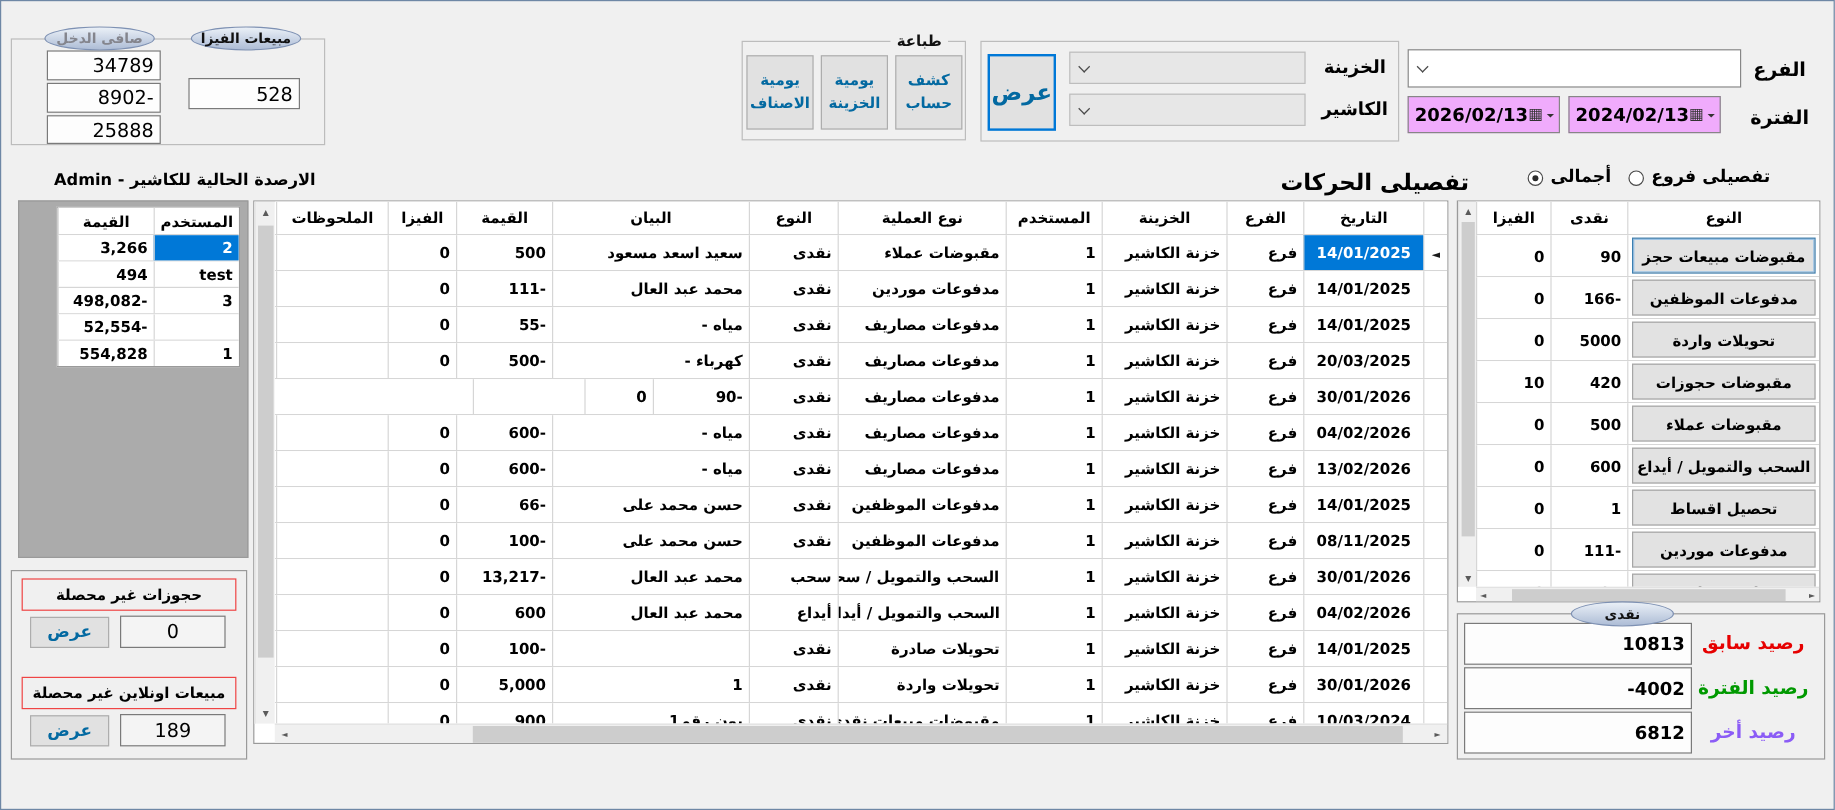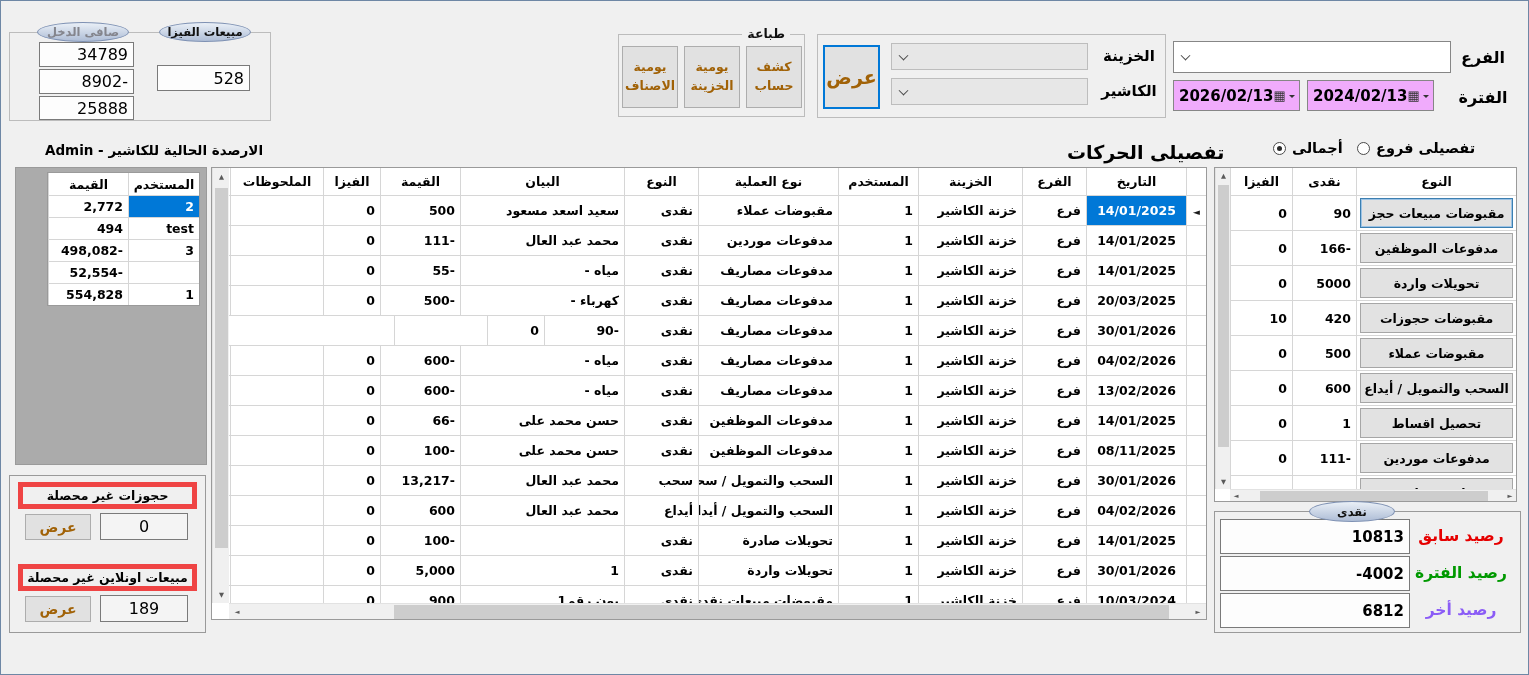--- a/index.html
+++ b/index.html
@@ -16,21 +16,21 @@
   .ic-close::before,.ic-close::after{content:"";position:absolute;left:5px;top:0;width:1.6px;height:11px;background:#2a3441}
   .ic-close::before{transform:rotate(45deg)}.ic-close::after{transform:rotate(-45deg)}
 
   
   .gbox{position:absolute;border:1px solid #bcbcbc}
   .gcap{position:absolute;top:-9px;background:#f0f0f0;padding:0 5px;font-size:12.5px;font-weight:700;color:#111;line-height:16px}
   .oval{position:absolute;border:1px solid #7e91b3;border-radius:50%;background:linear-gradient(#eaf0f7,#aebdd6);display:flex;align-items:center;justify-content:center;font-size:11.5px;font-weight:700;color:#111;z-index:3;white-space:nowrap}
   .oval.gray{color:#84858d}
   .vbox{position:absolute;background:#fdfdfd;border:1px solid #7a7a7a;display:flex;align-items:center;justify-content:flex-end;padding:0 5px;font-size:16px;color:#000;direction:ltr}
   .vbox.center{justify-content:center}
-  .wbtn{position:absolute;background:#e1e1e1;border:1px solid #adadad;display:flex;align-items:center;justify-content:center;text-align:center;font-size:12.5px;font-weight:700;color:#a16207;cursor:pointer;line-height:1.5}
+  .wbtn{position:absolute;background:#e1e1e1;border:1px solid #adadad;display:flex;align-items:center;justify-content:center;text-align:center;font-size:12.5px;font-weight:700;color:#0369a1;cursor:pointer;line-height:1.5}
   #btn-view{border:2px solid #0078d7;font-size:19px}
   .combo{position:absolute;border:1px solid #bdbdbd;background:#e7e7e7}
   .combo.white{background:#fff;border-color:#868686}
   .chev{position:absolute;left:8px;top:50%;width:7px;height:7px;border-left:1.5px solid #4a4a4a;border-bottom:1.5px solid #4a4a4a;transform:translateY(-70%) rotate(-45deg)}
   .flabel{position:absolute;font-size:15px;font-weight:700;color:#000;text-align:center;white-space:nowrap}
   .dtp{position:absolute;background:#f0abfc;border:1px solid #868686;display:flex;align-items:center;padding:0 5px;direction:ltr}
   .dtext{font-size:15px;font-weight:700}
   .cal{margin-left:auto;display:flex;align-items:center;color:#333;line-height:1}
   .cal::before{content:"▦";font-size:13px}
   .cal::after{content:"";border:3.5px solid transparent;border-top-color:#333;margin:4px 0 0 3px}
@@ -54,21 +54,21 @@
   .typebtn{flex:1 1 auto;height:100%;background:#e2e2e2;border:1px solid #a6a6a6;display:flex;align-items:center;justify-content:center;font-size:12.5px;font-weight:700;cursor:pointer}
   .typebtn.focused{border:1px solid #3c7fb1;box-shadow:inset 0 0 0 1px #9cc3e5}
 
   
   .sbar{position:absolute;background:#f0f0f0}
   .sthumb{position:absolute;background:#cdcdcd}
   .sarrow{position:absolute;display:flex;align-items:center;justify-content:center;color:#5a5a5a;font-size:6.5px;cursor:pointer}
   .sa-up::before{content:"▲"}.sa-dn::before{content:"▼"}.sa-l::before{content:"◄"}.sa-r::before{content:"►"}
 
   .cash-label{position:absolute;font-size:15.5px;font-weight:700;text-align:center;white-space:nowrap}
-  .lblbox{position:absolute;border:5px solid #ef4444;display:flex;align-items:center;justify-content:center;font-size:12.5px;font-weight:700}
+  .lblbox{position:absolute;border:1px solid #ef4444;display:flex;align-items:center;justify-content:center;font-size:12.5px;font-weight:700}
 </style>
 </head>
 <body>
 
 <div id="screen">
 
 
   <div class="gbox" style="left:8px;top:31px;width:262px;height:89px"></div>
   <div class="oval gray" style="left:36px;top:21px;width:92px;height:20px">صافى الدخل</div>
   <div class="oval" style="left:158px;top:21px;width:92px;height:20px">مبيعات الفيزا</div>
@@ -134,21 +134,21 @@
   <div id="user-grid" class="grid" style="left:46px;top:171px;width:153px;height:134px;border:1px solid #9a9a9a">
       <div class="trow" style="height: 23px;">
         <div class="tcell" style="width: 71px; justify-content: center;">المستخدم</div>
         <div class="tcell" style="width: 80px; justify-content: center;">القيمة</div>
       </div>
       <div class="trow" style="height: 22px;">
         <div class="tcell num selcell" style="width: 71px;">
           <span class="ltr">2</span>
         </div>
         <div class="tcell num" style="width: 80px;">
-          <span class="ltr">2,772</span>
+          <span class="ltr">3,266</span>
         </div>
       </div>
       <div class="trow" style="height: 22px;">
         <div class="tcell num" style="width: 71px;">
           <span class="ltr">test</span>
         </div>
         <div class="tcell num" style="width: 80px;">
           <span class="ltr">494</span>
         </div>
       </div>

